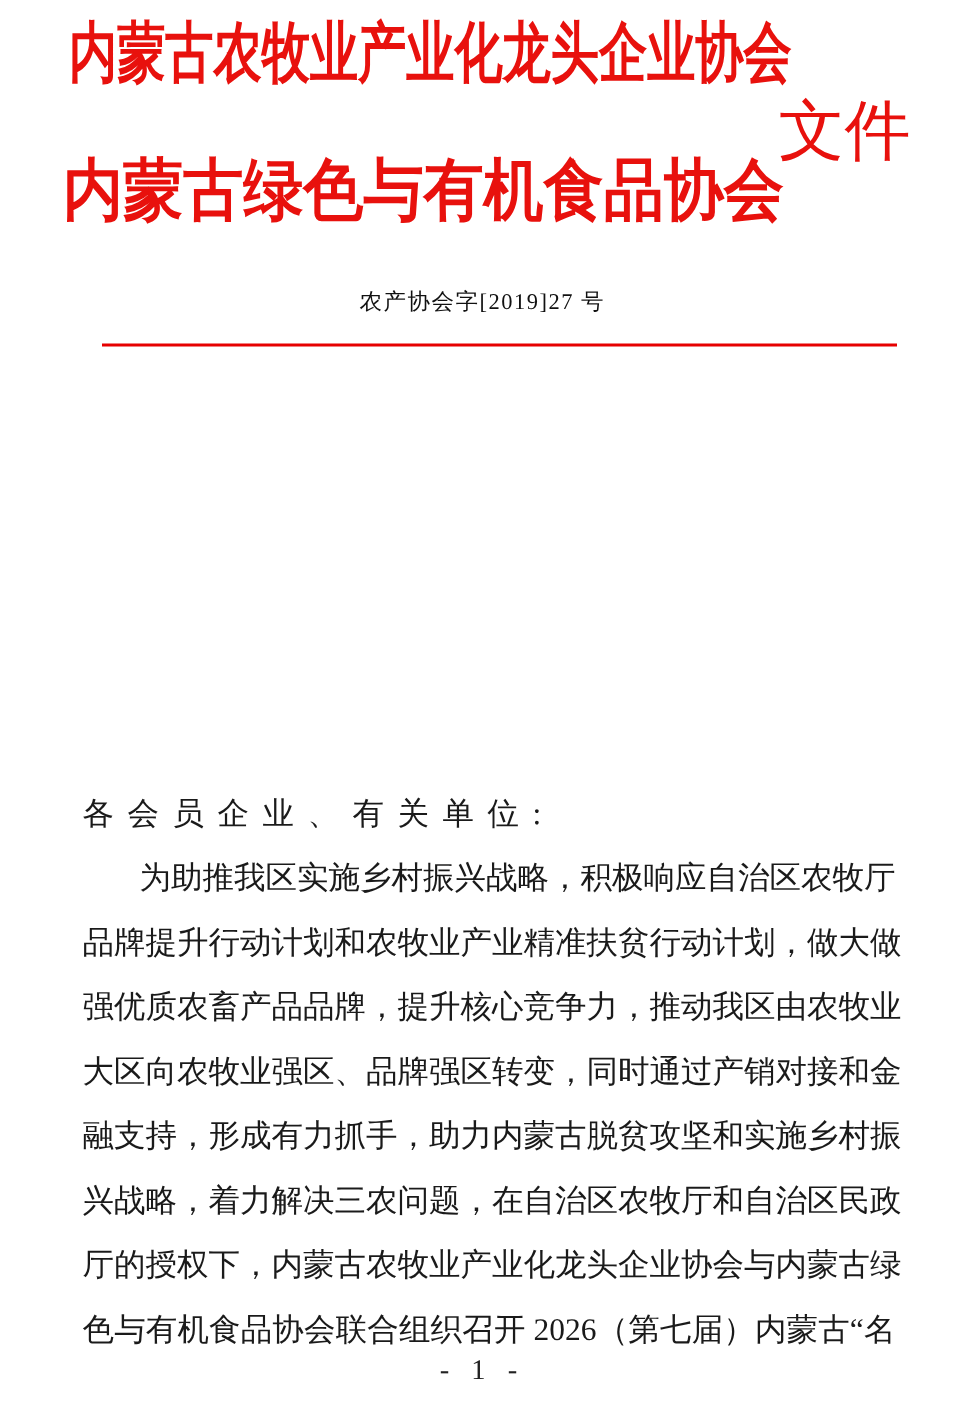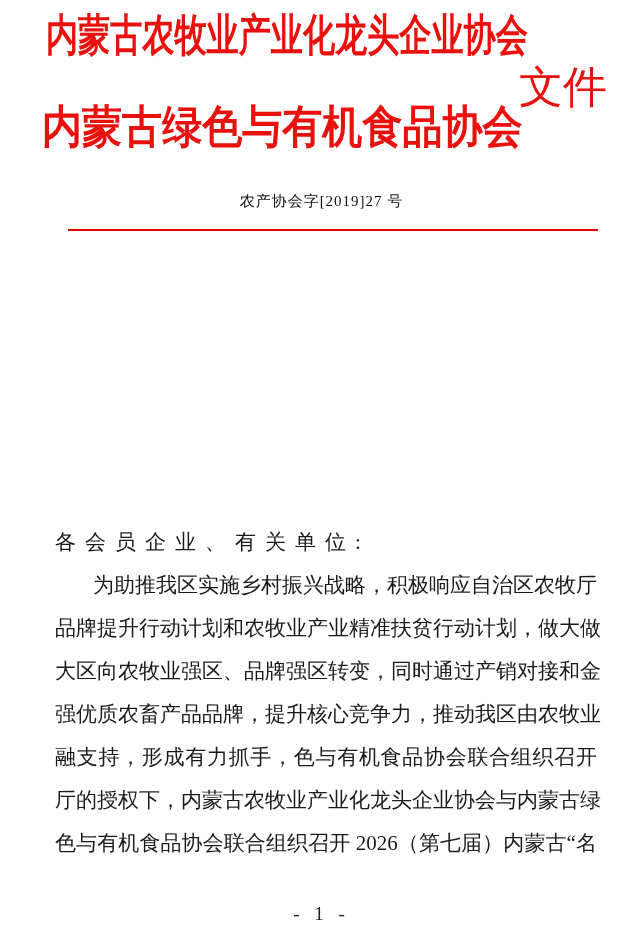--- a/index.html
+++ b/index.html
@@ -139,22 +139,23 @@
 
   <div class="doc-number">农产协会字[2019]27 号</div>
 
   <div class="red-rule"></div>
 
 
   <div class="body-block">
     <div class="salutation">各会员企业、有关单位:</div>
     <div class="bline indent">为助推我区实施乡村振兴战略，积极响应自治区农牧厅</div>
     <div class="bline">品牌提升行动计划和农牧业产业精准扶贫行动计划，做大做</div>
+    <div class="bline">强优质农畜产品品牌，提升核心竞争力，推动我区由农牧业</div>
     <div class="bline">大区向农牧业强区、品牌强区转变，同时通过产销对接和金</div>
-    <div class="bline">强优质农畜产品品牌，提升核心竞争力，推动我区由农牧业</div>
-    <div class="bline">融支持，形成有力抓手，色与有机食品协会联合组织召开</div>
+    <div class="bline">融支持，形成有力抓手，助力内蒙古脱贫攻坚和实施乡村振</div>
+    <div class="bline">兴战略，着力解决三农问题，在自治区农牧厅和自治区民政</div>
     <div class="bline">厅的授权下，内蒙古农牧业产业化龙头企业协会与内蒙古绿</div>
     <div class="bline">色与有机食品协会联合组织召开 2026（第七届）内蒙古“名</div>
   </div>
 
   <div class="page-number">- 1 -</div>
 
 </div>
 
 </body></html>

